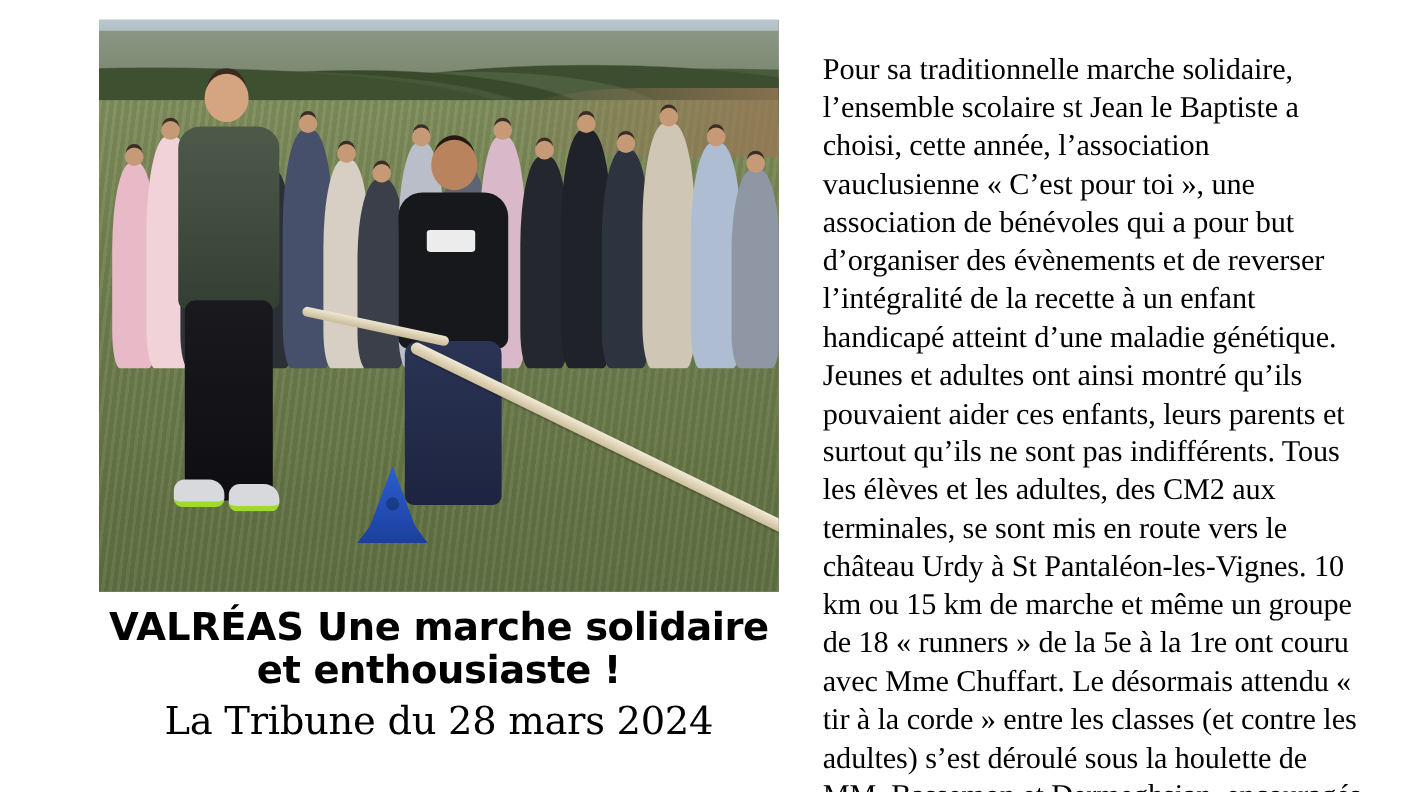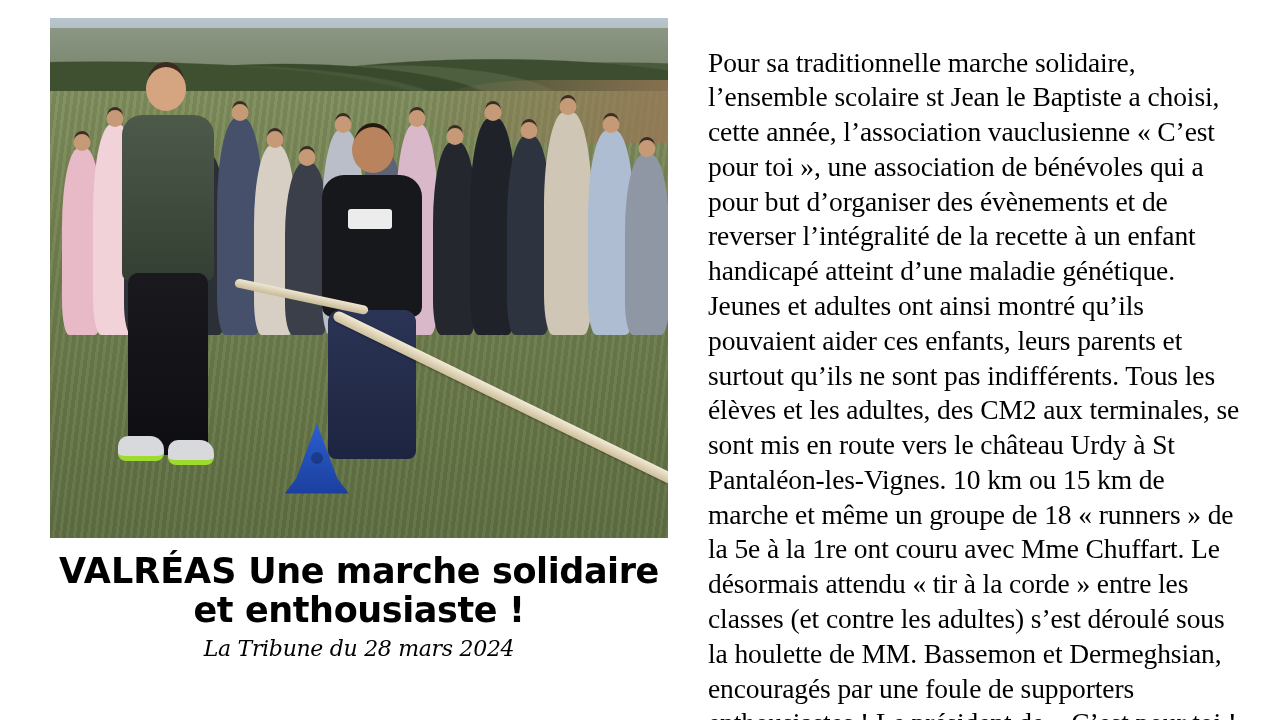--- a/index.html
+++ b/index.html
@@ -25,20 +25,21 @@
 
   
   .left-col {
     width: 690px;
     flex: 0 0 690px;
     padding: 18px 22px 0 50px;
     box-sizing: border-box;
     display: flex;
     flex-direction: column;
     align-items: center;
+    margin-left: 40px;
   }
 
   .photo {
     position: relative;
     width: 618px;
     height: 520px;
     overflow: hidden;
     background: #6d7a52;
     flex: 0 0 auto;
   }
@@ -220,22 +221,21 @@
     font-size: 35px;
     line-height: 1.12;
     letter-spacing: -0.4px;
   }
   .caption-main .city {
     letter-spacing: 0px;
   }
   .caption-sub {
     margin-top: 6px;
     font-family: "DejaVu Serif", serif;
-    font-style: italic;
-    font-size: 22px;
+    font-size: 35px;
     letter-spacing: -0.3px;
     text-align: center;
   }
 
   
   .right-col {
     flex: 1 1 auto;
     padding: 18px 40px 10px 18px;
     box-sizing: border-box;
   }

